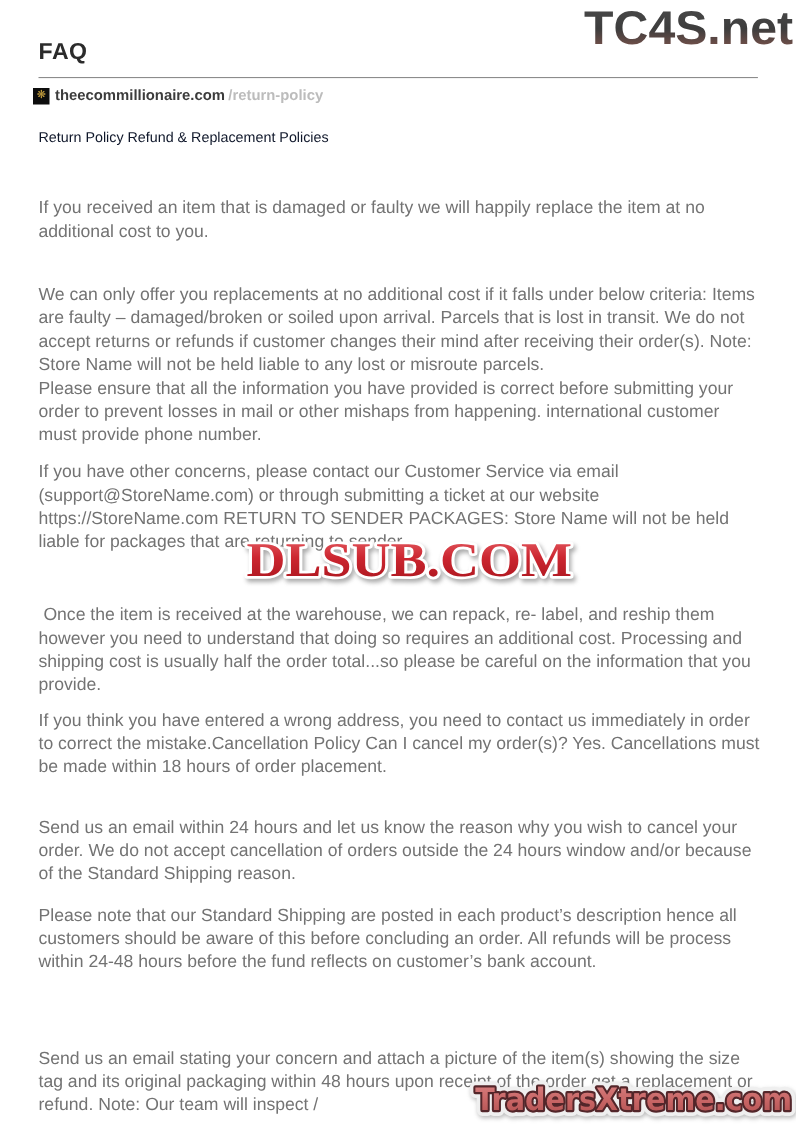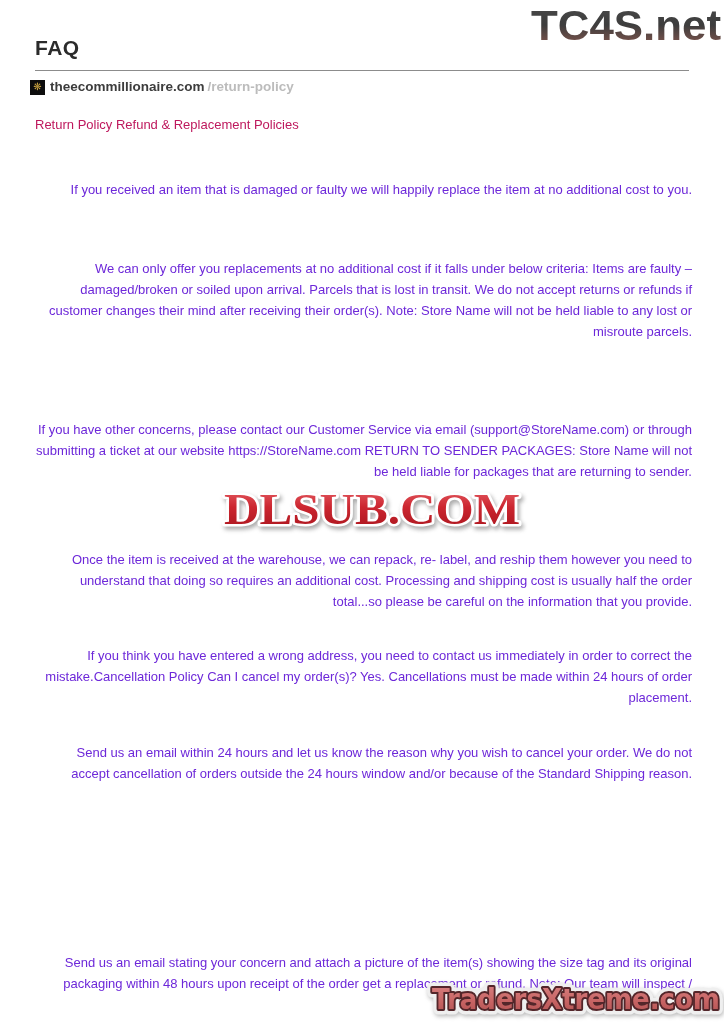--- a/index.html
+++ b/index.html
@@ -26,25 +26,25 @@
   }
   .favicon {
     width:15px; height:15px; background:#0d0d0d; margin-right:5px;
     display:flex; align-items:center; justify-content:center;
   }
   .favicon .glyph { color:#c9a23f; font-size:10px; line-height:10px; }
   .domain-name { font-weight:bold; color:#3c3c3c; }
   .domain-path { color:#bcbcbc; margin-left:3px;font-weight:bold; }
   .section-heading {
     position:absolute; left:35px; top:117px; margin:0;
-    font-size:13px; color:#be185d; font-weight:normal;
+    font-size:13px; color:#0f172a; font-weight:normal;
   }
   p.body {
     position:absolute; left:35px; width:657px; margin:0;
-    font-size:13px; line-height:21px; color:#6d28d9;text-align:right;
+    font-size:16px; line-height:21px; color:#737373;
   }
   .pt1{top:179px} .pt2{top:210px} .pt3{top:258px} .pt4{top:343px}
   .pt5{top:419px} .pt6{top:519px} .pt7{top:549px} .pt8{top:645px}
   .pt9{top:742px} .pt10{top:822px} .pt11{top:917px} .pt12{top:952px}
   .wm { position:absolute; z-index:5; pointer-events:none; }
   #wm-tc4s { left:528px; top:3px; }
   #wm-dlsub { left:210px; top:481px; }
   #wm-traders { left:426px; top:972px; }
   .shadowed { filter:drop-shadow(2px 3px 2px rgba(70,70,70,0.45)); }
   .soft-shadow { filter:drop-shadow(1px 2px 2px rgba(90,90,90,0.4)); }
@@ -63,24 +63,26 @@
       <span class="glyph">❋</span>
     </span>
     <span class="domain-name">theecommillionaire.com</span>
     <span class="domain-path">/return-policy</span>
   </div>
 
   <p class="section-heading">Return Policy Refund &amp; Replacement Policies</p>
 
   <p class="body pt1">If you received an item that is damaged or faulty we will happily replace the item at no additional cost to you.</p>
   <p class="body pt3">We can only offer you replacements at no additional cost if it falls under below criteria: Items are faulty – damaged/broken or soiled upon arrival. Parcels that is lost in transit. We do not accept returns or refunds if customer changes their mind after receiving their order(s). Note: Store Name will not be held liable to any lost or misroute parcels.</p>
+  <p class="body pt4">Please ensure that all the information you have provided is correct before submitting your order to prevent losses in mail or other mishaps from happening. international customer must provide phone number.</p>
   <p class="body pt5">If you have other concerns, please contact our Customer Service via email (support@StoreName.com) or through submitting a ticket at our website https://StoreName.com RETURN TO SENDER PACKAGES: Store Name will not be held liable for packages that are returning to sender.</p>
   <p class="body pt7">&nbsp;Once the item is received at the warehouse, we can repack, re- label, and reship them however you need to understand that doing so requires an additional cost. Processing and shipping cost is usually half the order total...so please be careful on the information that you provide.</p>
-  <p class="body pt8">If you think you have entered a wrong address, you need to contact us immediately in order to correct the mistake.Cancellation Policy Can I cancel my order(s)? Yes. Cancellations must be made within 24 hours of order placement.</p>
+  <p class="body pt8">If you think you have entered a wrong address, you need to contact us immediately in order to correct the mistake.Cancellation Policy Can I cancel my order(s)? Yes. Cancellations must be made within 18 hours of order placement.</p>
   <p class="body pt9">Send us an email within 24 hours and let us know the reason why you wish to cancel your order. We do not accept cancellation of orders outside the 24 hours window and/or because of the Standard Shipping reason.</p>
+  <p class="body pt10">Please note that our Standard Shipping are posted in each product’s description hence all customers should be aware of this before concluding an order. All refunds will be process within 24-48 hours before the fund reflects on customer’s bank account.</p>
   <p class="body pt12">Send us an email stating your concern and attach a picture of the item(s) showing the size tag and its original packaging within 48 hours upon receipt of the order get a replacement or refund. Note: Our team will inspect /</p>
 
   <svg id="wm-tc4s" class="wm" width="196" height="46" viewBox="0 0 196 46">
     <defs>
       <linearGradient id="g-tc" x1="0" y1="0" x2="0" y2="1">
         <stop offset="0" stop-color="#4b4b4b"></stop>
         <stop offset="0.5" stop-color="#3d3d3d"></stop>
         <stop offset="0.82" stop-color="#6f4f49"></stop>
         <stop offset="1" stop-color="#a57d72"></stop>
       </linearGradient>

